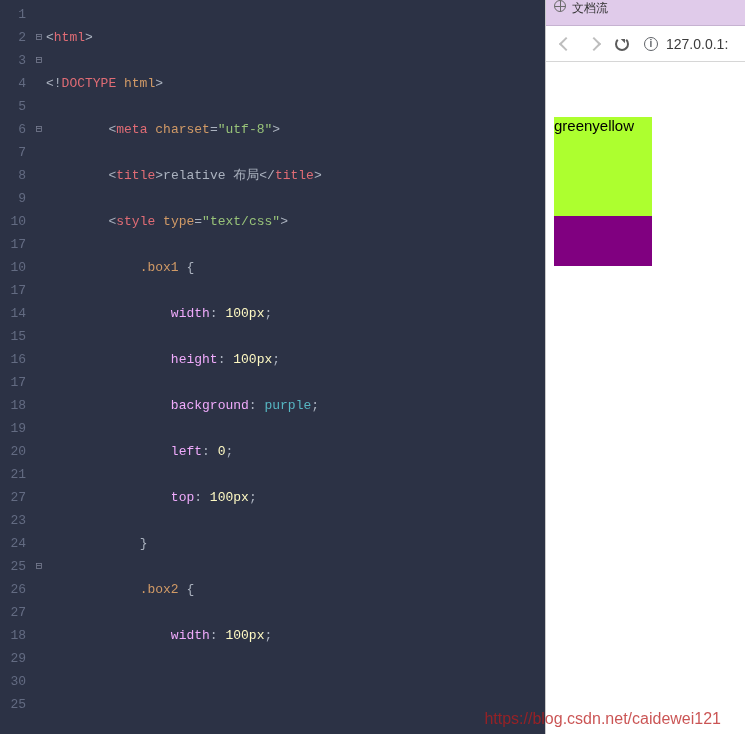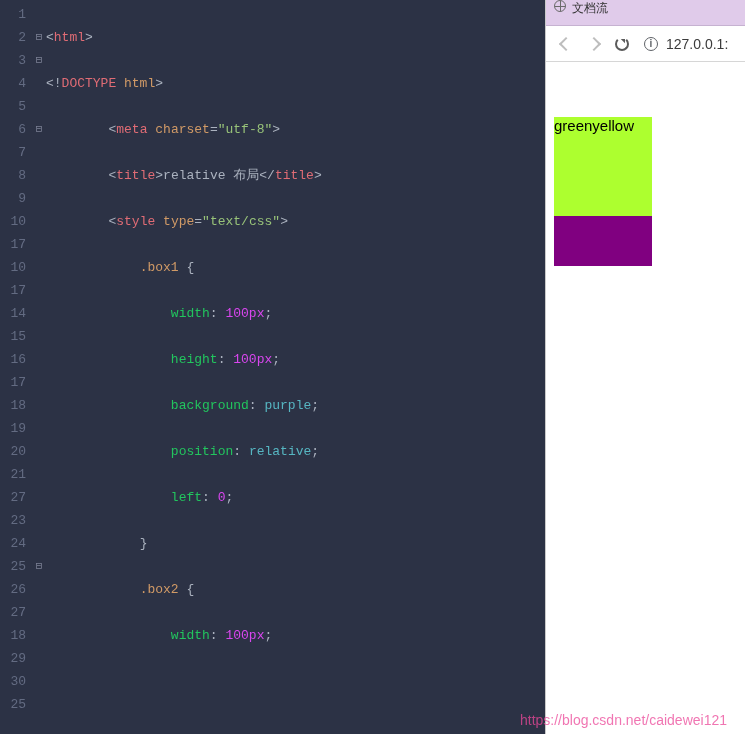--- a/index.html
+++ b/index.html
@@ -13,26 +13,26 @@
 .fold-col div{height:23px}
 .code{position:absolute;left:46px;top:3px;right:0;white-space:pre}
 .code .row{height:23px;display:block}
 .vbar{color:#3e4456}
 
 .t-punct{color:#abb2bf}
 .t-tag{color:#e06c75}
 .t-attr{color:#d19a66}
 .t-str{color:#98c379}
 .t-sel{color:#d19a66}
-.t-prop{color:#22c55e}
-.t-num{color:#d946ef}
+.t-prop{color:#f0abfc}
+.t-num{color:#fef9c3}
 .t-kw{color:#56b6c2}
 .t-white{color:#abb2bf}
 
-.watermark{position:absolute;right:18px;bottom:6px;color:#ec4899;font-size:14px;opacity:.75}
+.watermark{position:absolute;right:24px;bottom:6px;color:#b91c1c;font-size:16px;opacity:.75}
 
 
 .browser{position:absolute;left:545px;top:0;right:0;height:734px;background:#fff;border-left:1px solid #c9c9c9}
 .tabbar{height:26px;background:#e0cbea;display:flex;padding-left:8px;font-size:12px;color:#333;border-bottom:1px solid #c6b2d1}
 .globe{width:12px;height:12px;border:1px solid #6a6a6a;border-radius:50%;margin-right:6px;position:relative}
 .globe::before{content:"";position:absolute;left:5px;top:0;width:1px;height:10px;background:#6a6a6a}
 .globe::after{content:"";position:absolute;left:0;top:5px;width:10px;height:1px;background:#6a6a6a}
 
 .toolbar{height:36px;background:#fff;border-bottom:1px solid #d6d6d6;display:flex;align-items:center;padding:0 6px;font-size:14px;color:#5a5a5a}
 .nav-btn{width:28px;height:28px;display:flex;align-items:center;justify-content:center;color:#777;cursor:pointer;border-radius:50%}
@@ -124,22 +124,22 @@
   <div class="code">
 <span class="row"><span class="t-punct">&lt;</span><span class="t-tag">html</span><span class="t-punct">&gt;</span></span>
 <span class="row"><span class="t-punct">&lt;!</span><span class="t-tag">DOCTYPE</span><span class="t-attr"> html</span><span class="t-punct">&gt;</span></span>
 <span class="row"><span class="vbar">    </span>    <span class="t-punct">&lt;</span><span class="t-tag">meta</span><span> </span><span class="t-attr">charset</span><span class="t-punct">=</span><span class="t-str">"utf-8"</span><span class="t-punct">&gt;</span></span>
 <span class="row"><span class="vbar">    </span>    <span class="t-punct">&lt;</span><span class="t-tag">title</span><span class="t-punct">&gt;</span><span class="t-white">relative 布局</span><span class="t-punct">&lt;/</span><span class="t-tag">title</span><span class="t-punct">&gt;</span></span>
 <span class="row"><span class="vbar">    </span>    <span class="t-punct">&lt;</span><span class="t-tag">style</span><span> </span><span class="t-attr">type</span><span class="t-punct">=</span><span class="t-str">"text/css"</span><span class="t-punct">&gt;</span></span>
 <span class="row"><span class="vbar">    </span>        <span class="t-sel">.box1</span><span class="t-white"> {</span></span>
 <span class="row"><span class="vbar">    </span>            <span class="t-prop">width</span><span class="t-punct">: </span><span class="t-num">100px</span><span class="t-punct">;</span></span>
 <span class="row"><span class="vbar">    </span>            <span class="t-prop">height</span><span class="t-punct">: </span><span class="t-num">100px</span><span class="t-punct">;</span></span>
 <span class="row"><span class="vbar">    </span>            <span class="t-prop">background</span><span class="t-punct">: </span><span class="t-kw">purple</span><span class="t-punct">;</span></span>
-<span class="row"><span class="vbar">    </span>            <span class="t-prop">position</span><span class="t-punct">: </span><span class="t-kw">relative</span><span class="t-punct">;</span></span>
 <span class="row"><span class="vbar">    </span>            <span class="t-prop">left</span><span class="t-punct">: </span><span class="t-num">0</span><span class="t-punct">;</span></span>
+<span class="row"><span class="vbar">    </span>            <span class="t-prop">top</span><span class="t-punct">: </span><span class="t-num">100px</span><span class="t-punct">;</span></span>
 <span class="row"><span class="vbar">    </span>        <span class="t-white">}</span></span>
 <span class="row"><span class="vbar">    </span>        <span class="t-sel">.box2</span><span class="t-white"> {</span></span>
 <span class="row"><span class="vbar">    </span>            <span class="t-prop">width</span><span class="t-punct">: </span><span class="t-num">100px</span><span class="t-punct">;</span></span>
 
 
 
 
 
 
 

